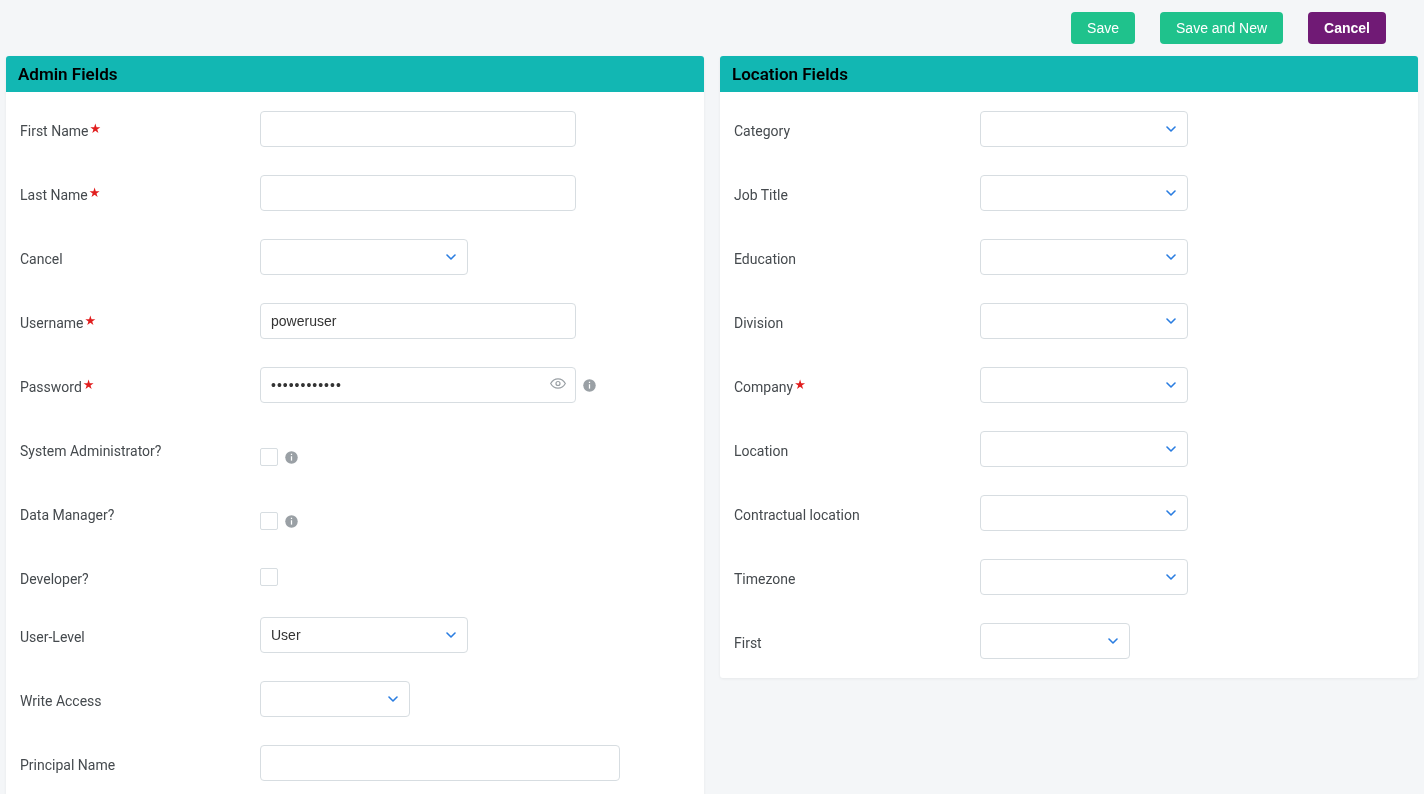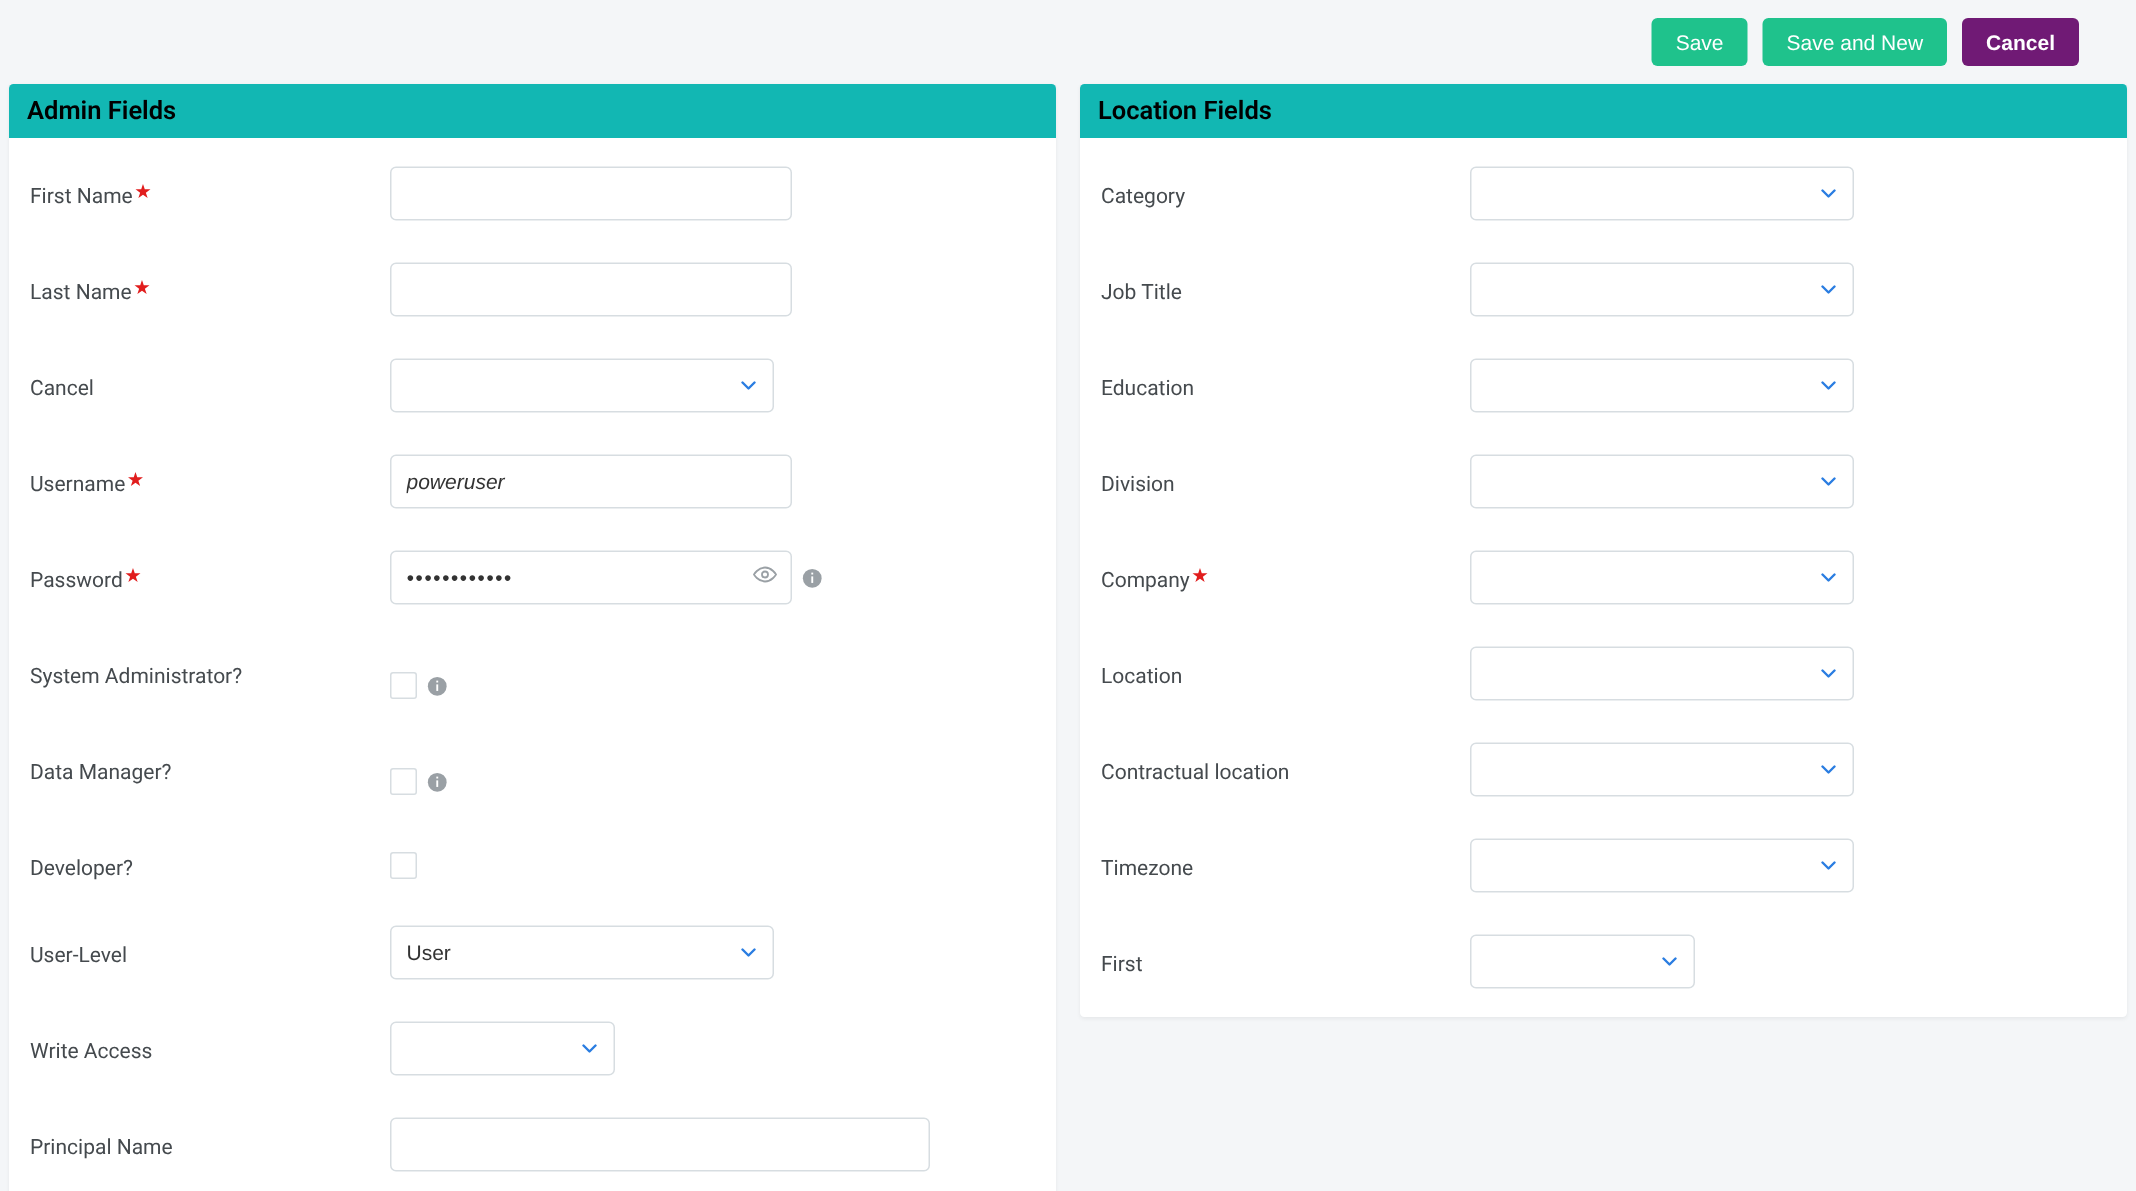--- a/index.html
+++ b/index.html
@@ -6,21 +6,21 @@
 body {
   font-family: -apple-system, BlinkMacSystemFont, "Segoe UI", Roboto, Arial, sans-serif;
   background: #f4f6f8;
   color: #3a3f43;
   font-size: 14px;
   padding: 0;
 }
 .toolbar {
   display: flex;
   justify-content: flex-end;
-  gap: 10px;
+  gap: 25px;
   padding: 12px 38px 12px 12px;
 }
 .btn {
   border: none;
   border-radius: 4px;
   padding: 8px 16px;
   font-size: 14px;
   color: #fff;
   cursor: pointer;
   font-weight: 500;
@@ -81,22 +81,22 @@
 }
 .input, .select {
   border: 1px solid #d7dde1;
   border-radius: 4px;
   height: 36px;
   padding: 0 10px;
   font-size: 14px;
   color: #333;
   background: #fff;
 }
-.w-268 { width: 268px; font-style: italic; }
-.w-256 { width: 256px; }
+.w-268 { width: 316px; }
+.w-256 { width: 208px; }
 .w-150 { width: 150px; }
 .w-360 { width: 360px; }
 
 .select-wrap {
   position: relative;
   display: inline-block;
 }
 .select-wrap .select {
   appearance: none;
   -webkit-appearance: none;

